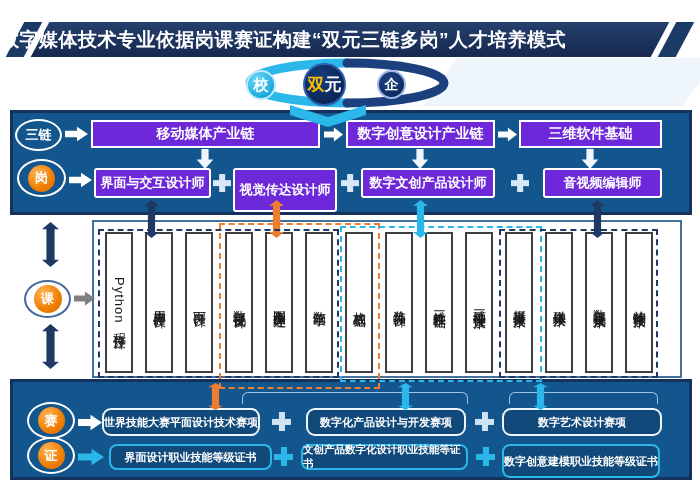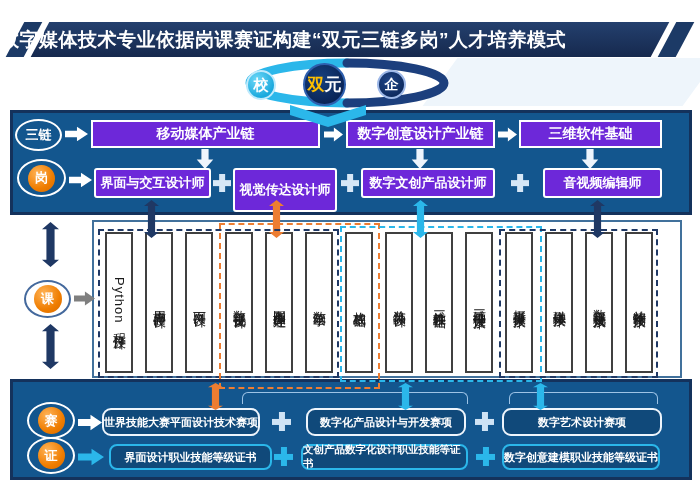--- a/index.html
+++ b/index.html
@@ -181,15 +181,15 @@
   <div class="oval" style="left:27px;top:437px;width:48px;height:37px;">
     <span class="ocircle" style="width:27px;height:27px;">
       <span>证</span>
       </span>
     </div>
   <div class="arrow-r" style="left:78px;top:448px;width:26px;height:18px;background:#2bb7ea;"></div>
   <div class="roundbox" style="left:109px;top:444px;width:163px;height:26px;font-size:11px;border:2px solid #2bb7ea;border-radius:8px;">界面设计职业技能等级证书</div>
   <div class="plus" style="left:274px;top:447px;width:19px;height:19px;--pc:#2bb7ea;"></div>
   <div class="roundbox" style="left:301px;top:444px;width:167px;height:26px;font-size:10.5px;border:2px solid #2bb7ea;border-radius:8px;">文创产品数字化设计职业技能等证书</div>
   <div class="plus" style="left:476px;top:447px;width:19px;height:19px;--pc:#2bb7ea;"></div>
-  <div class="roundbox" style="left:502px;top:444px;width:158px;height:26px;font-size:11px;border:2px solid #2bb7ea;border-radius:8px;">数字创意建模职业技能等级证书</div>
+  <div class="roundbox" style="left:502px;top:444px;width:158px;height:34px;font-size:11px;border:2px solid #2bb7ea;border-radius:8px;">数字创意建模职业技能等级证书</div>
 
 </div>
 
 </body></html>

